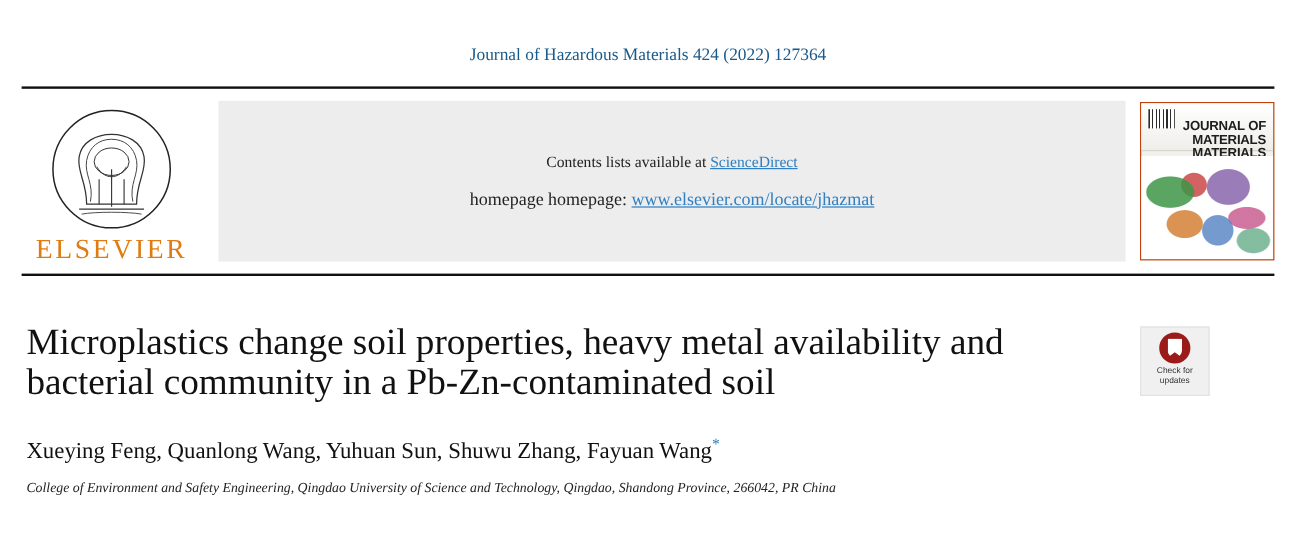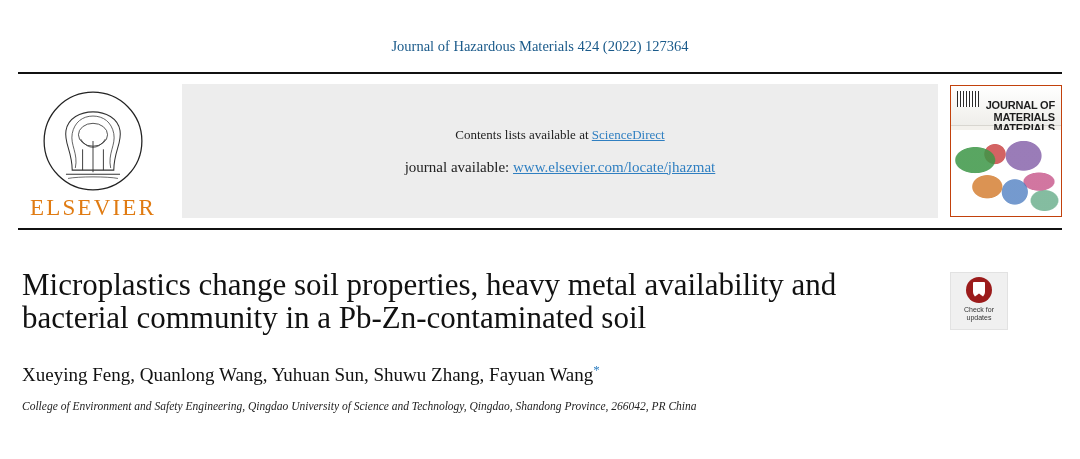--- a/index.html
+++ b/index.html
@@ -252,21 +252,21 @@
         <path d="M26 86 C36 84 64 84 74 86" fill="none" stroke="#333" stroke-width="0.7"></path>
       </svg>
       <div class="elsevier-word">ELSEVIER</div>
     </div>
 
     <div class="journal-band">
       <div class="contents-line">
         <span>Contents lists available at </span><a class="sd-link" href="#">ScienceDirect</a>
       </div>
       <div class="homepage-line">
-        <span>journal available: </span><a class="hp-link" href="#">www.elsevier.com/locate/jhazmat</a>
+        <span>homepage homepage: </span><a class="hp-link" href="#">www.elsevier.com/locate/jhazmat</a>
       </div>
     </div>
 
     <div class="cover">
       <div class="cover-top">
         <div class="cover-barcode"></div>
       </div>
       <div class="cover-title">
         <div>JOURNAL OF</div>
         <div>MATERIALS</div>

